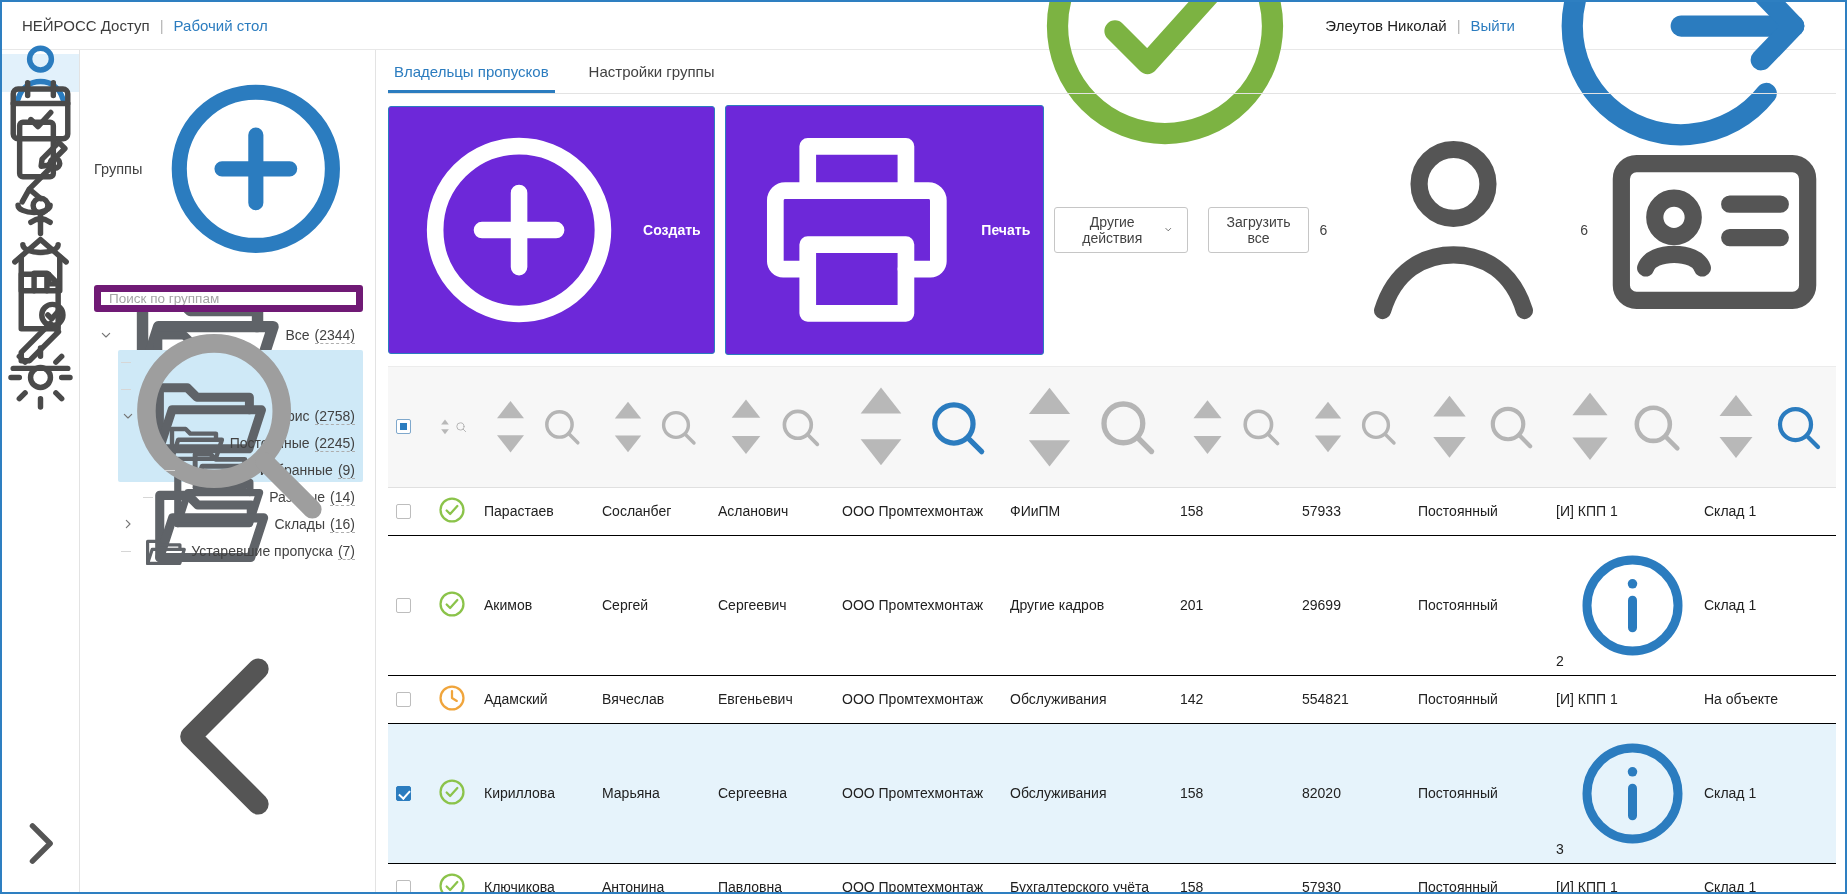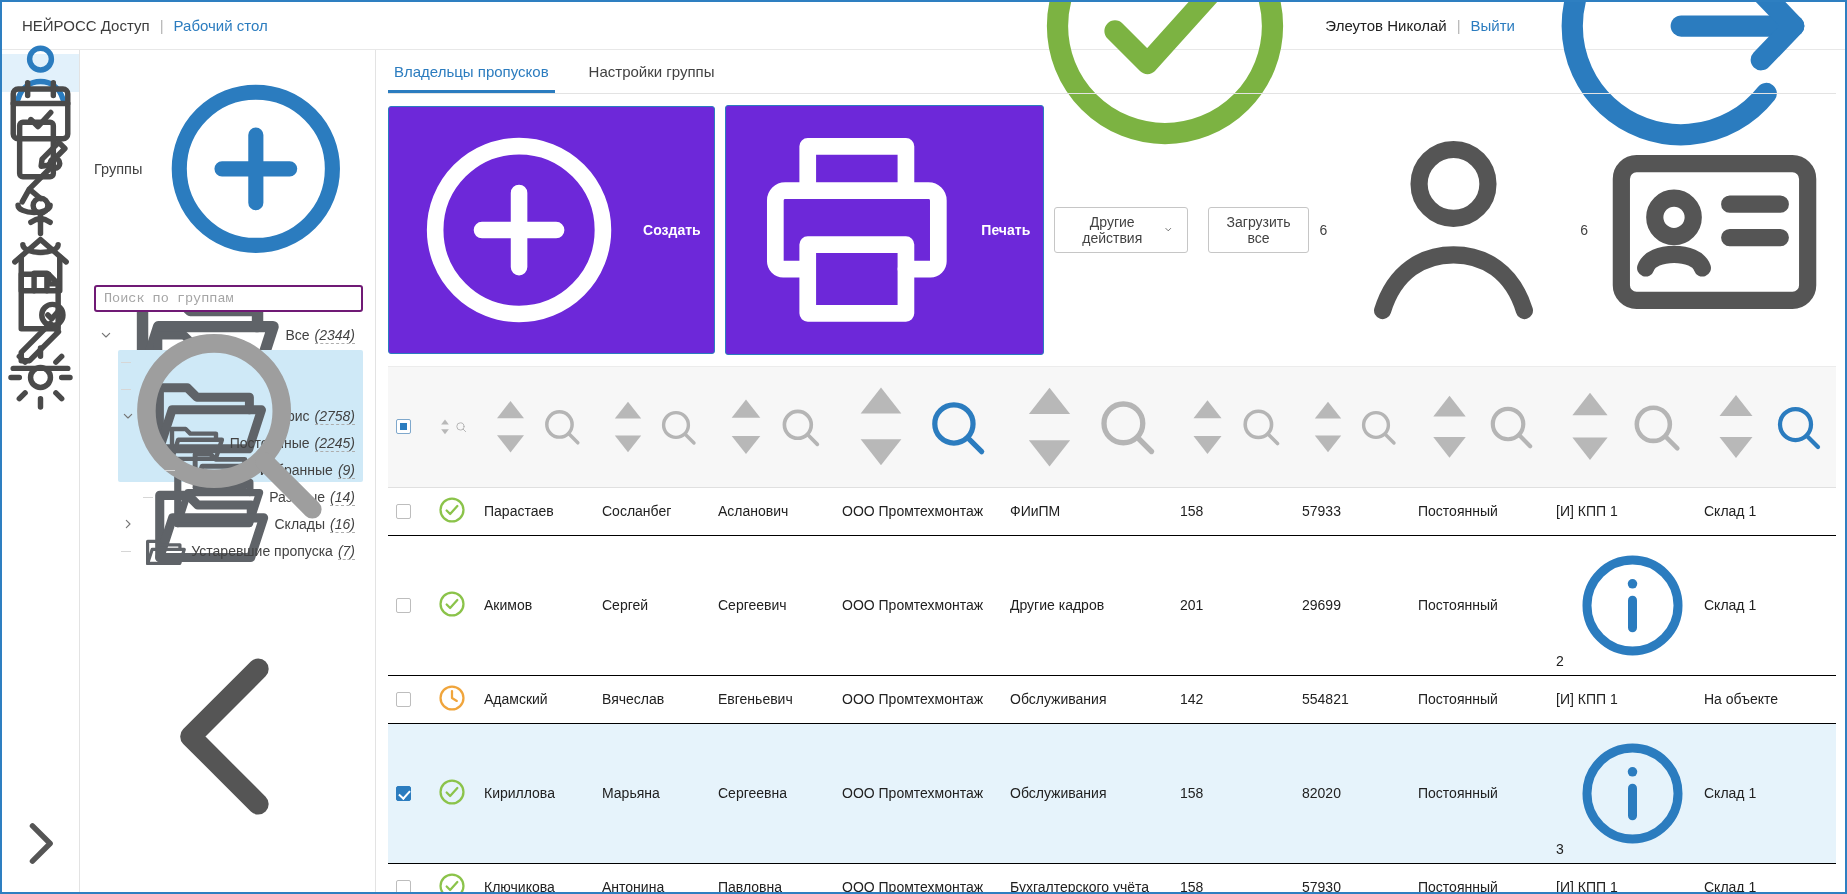--- a/index.html
+++ b/index.html
@@ -24,35 +24,35 @@
   .rail-item svg { width:21px; height:21px; }
   .rail-item.active { background:#e2f1fb; color:#2b7cbf; }
   .rail-expand { position:absolute; bottom:10px; left:0; width:100%; display:flex; justify-content:center; color:#555; cursor:pointer; }
   .rail-expand svg { width:15px; height:15px; }
 
   
   .groups { flex:0 0 296px; border-right:1px solid #e3e3e3; position:relative; padding:12px 12px 0 14px; }
   .groups-header { display:flex; align-items:center; gap:7px; font-size:14.5px; color:#424242; }
   .groups-header svg { width:16px; height:16px; color:#2b7cbf; cursor:pointer; }
   .search-box { position:relative; margin-top:9px; }
-  .search-box input { width:100%; height:27px; border:2px solid #701a75; border-radius:3px; padding:3px 28px 3px 8px; font-size:13.5px; font-family:Liberation Mono, monospace; color:#333; outline:none; }
+  .search-box input { width:100%; height:27px; border:7px solid #701a75; border-radius:3px; padding:3px 28px 3px 8px; font-size:13.5px; font-family:Liberation Sans, sans-serif; color:#333; outline:none; }
   .search-box input::placeholder { color:#a5a5a5; }
   .search-box .search-ic { position:absolute; right:7px; top:6px; color:#9e9e9e; cursor:pointer; }
   .search-box .search-ic svg { width:15px; height:15px; }
   .tree { margin-top:10px; font-size:14px; color:#424242; }
   .tree-item { display:flex; align-items:center; height:27px; cursor:pointer; white-space:nowrap; }
   .tree-inner { display:flex; align-items:center; gap:5px; padding:3px 8px 3px 2px; border-radius:2px; }
   .tree-item.selected .tree-inner { background:#cfe9f7; }
   .expander { width:16px; display:flex; justify-content:center; color:#757575; flex:0 0 16px; }
   .expander svg { width:11px; height:11px; }
   .connector { width:16px; flex:0 0 16px; position:relative; }
   .connector::after { content:""; position:absolute; left:1px; right:5px; top:50%; border-top:1px solid #d6d6d6; }
   .folder-ic { color:#5f6368; display:flex; }
   .folder-ic svg { width:16px; height:16px; }
-  .tree-count { border-bottom:1px dashed #adadad;font-style:italic; }
+  .tree-count { border-bottom:1px dashed #adadad; }
   .groups-collapse { position:absolute; bottom:8px; left:0; width:100%; display:flex; justify-content:center; color:#555; cursor:pointer; }
   .groups-collapse svg { width:15px; height:15px; }
 
   
   .main { flex:1; min-width:0; display:flex; flex-direction:column; padding:0 9px 11px 12px; }
   .tabs { display:flex; gap:28px; border-bottom:1px solid #e3e3e3; }
   .tab { padding:13px 6px 10px; font-size:15px; color:#424242; cursor:pointer; border-bottom:3px solid transparent; }
   .tab.active { color:#2b7cbf; border-bottom-color:#2b7cbf; }
   .toolbar { display:flex; align-items:center; gap:10px; margin:11px 0; }
   .btn { display:inline-flex; align-items:center; gap:7px; border-radius:3px; font-size:14px; font-family:inherit; cursor:pointer; padding:6px 13px; border:1px solid transparent; }

